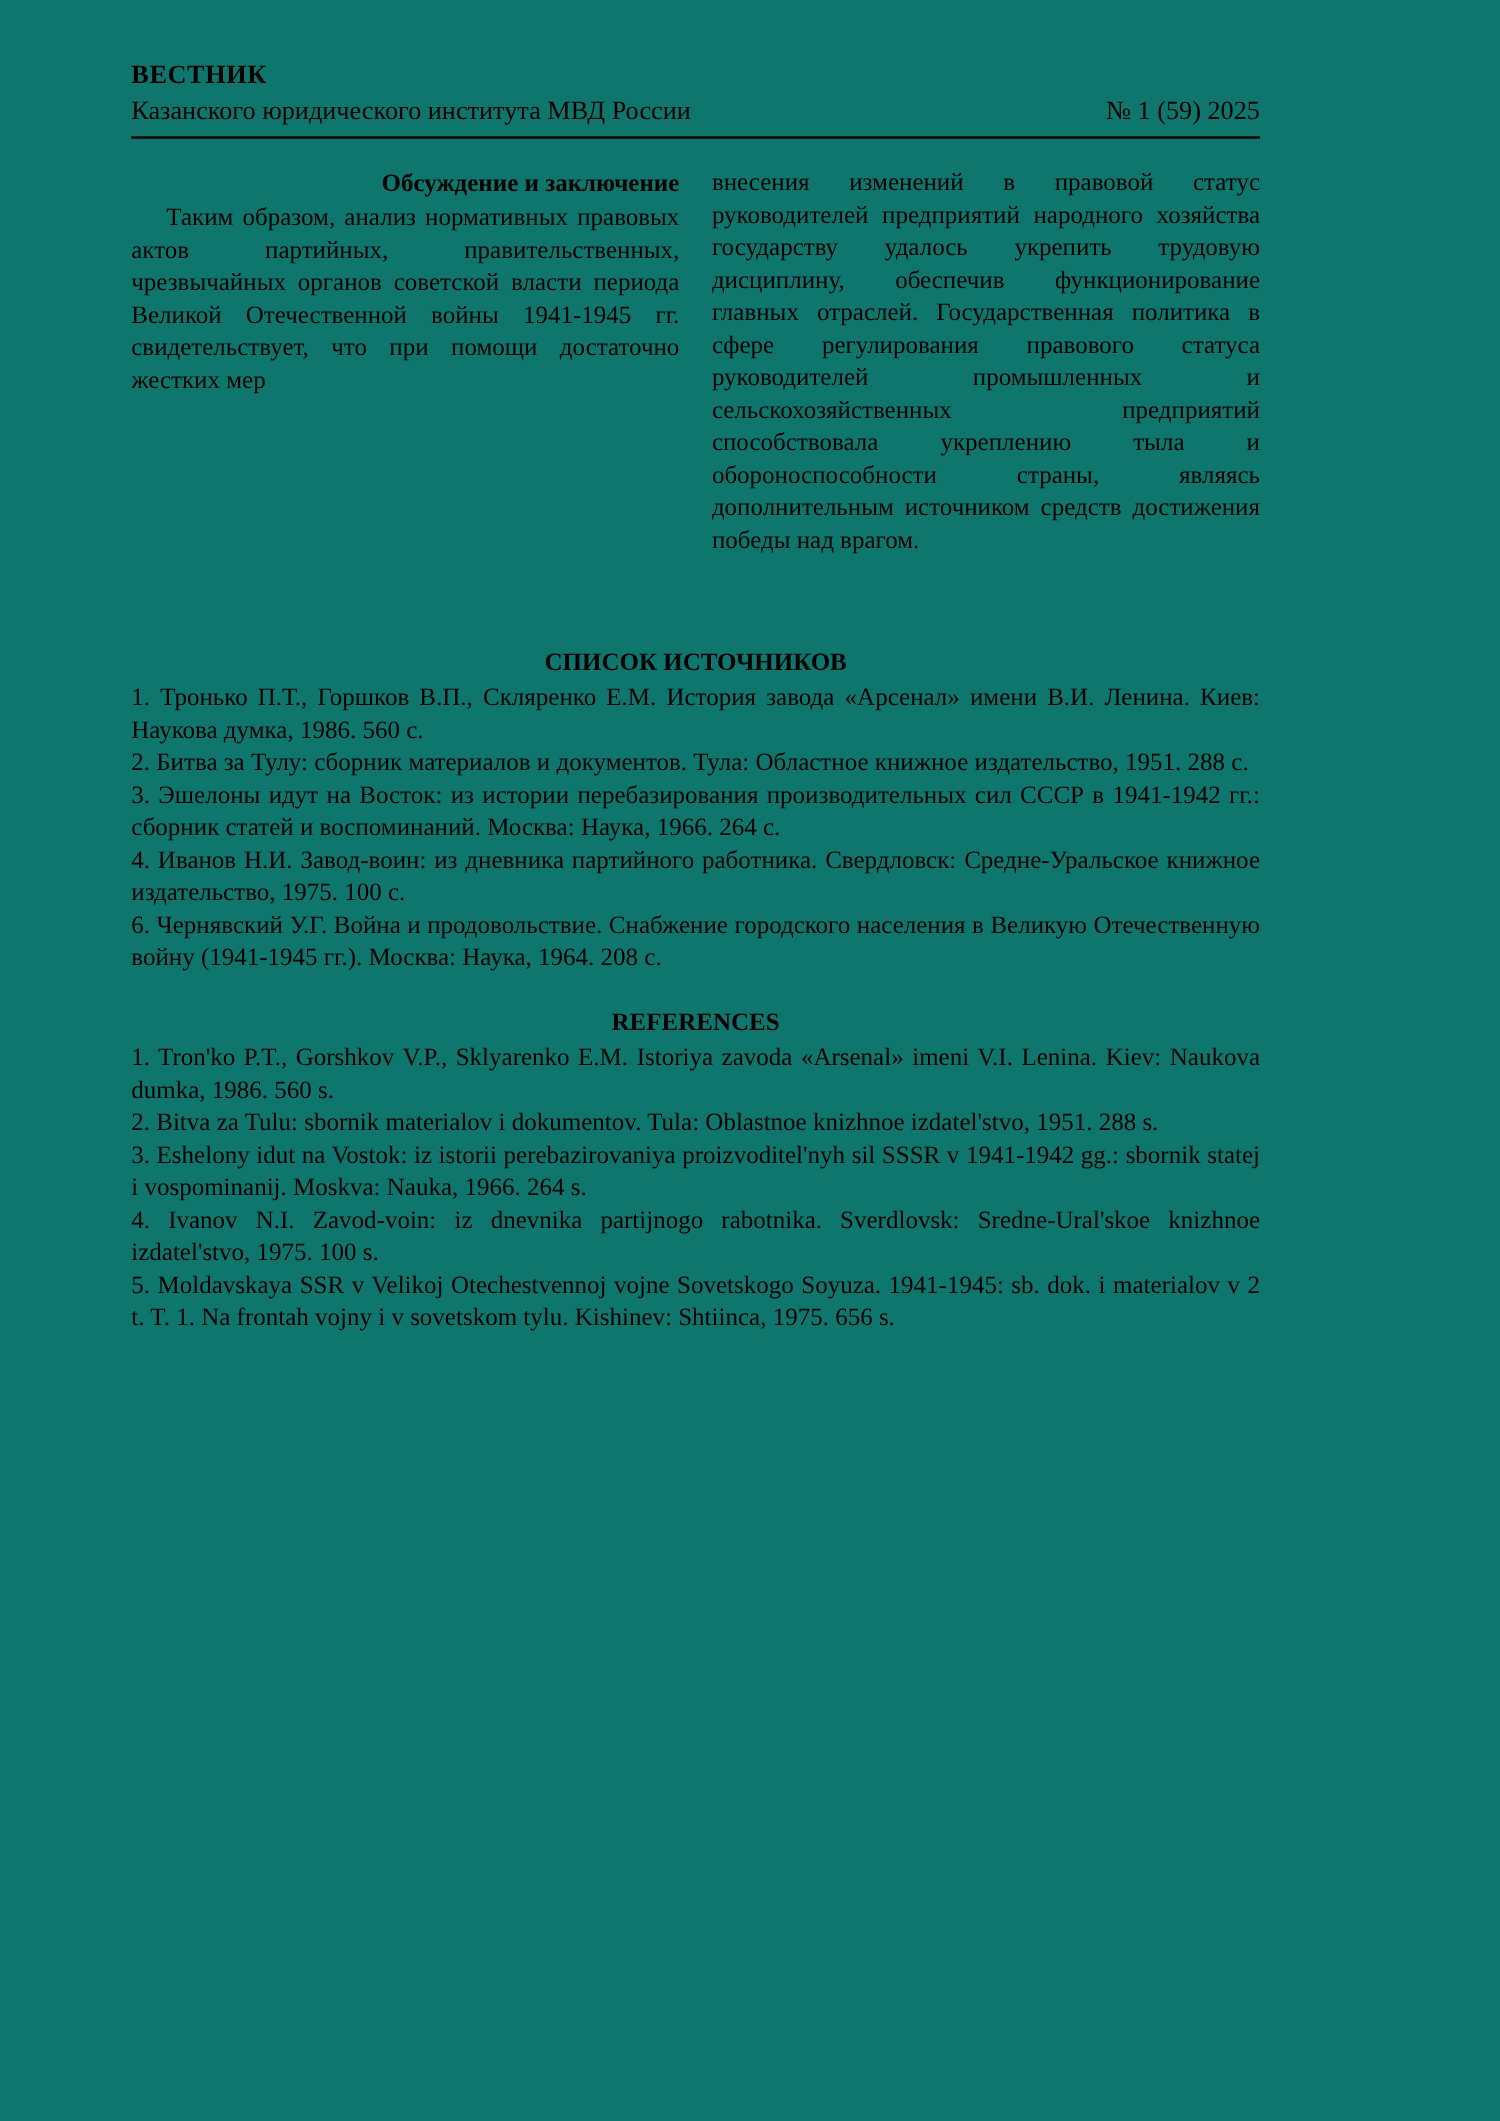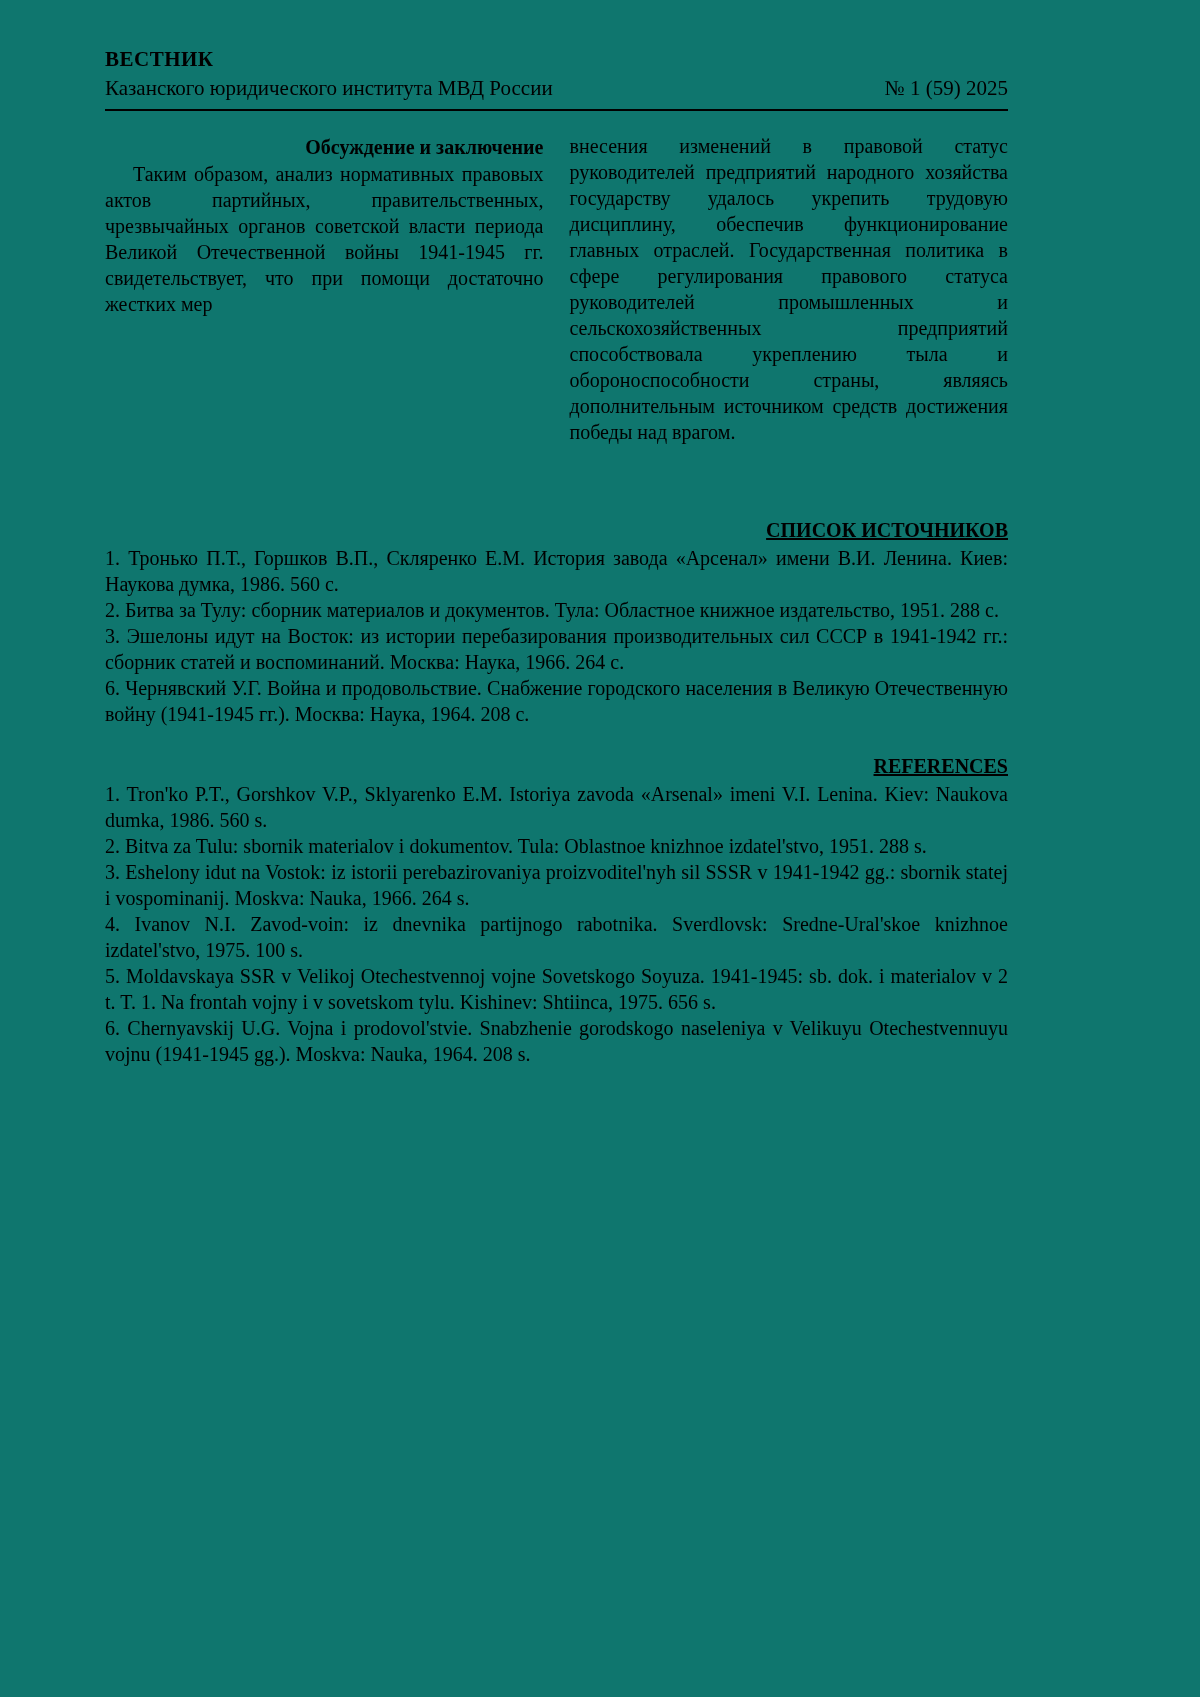--- a/index.html
+++ b/index.html
@@ -43,24 +43,23 @@
     font-size: 20px;
     margin: 0;
     padding: 1px 0;
   }
   .indent { text-indent: 28px; }
 
   .sources-section { margin-top: 72px; }
   .refs-section { margin-top: 26px; }
   .section-heading {
     font-weight: bold;
-    text-align: right;
+    text-align: center;
     font-size: 20px;
     margin: 0 0 2px 0;
-    text-decoration: underline;
   }
   .item {
     margin: 0;
     text-align: justify;
   }
 
   .page-footer {
     position: absolute;
     left: 0;
     right: 0;
@@ -90,27 +89,27 @@
     <div class="col">
       <p>внесения изменений в правовой статус руководителей предприятий народного хозяйства государству удалось укрепить трудовую дисциплину, обеспечив функционирование главных отраслей. Государственная политика в сфере регулирования правового статуса руководителей промышленных и сельскохозяйственных предприятий способствовала укреплению тыла и обороноспособности страны, являясь дополнительным источником средств достижения победы над врагом.</p>
     </div>
   </section>
 
   <section class="sources-section">
     <h3 class="section-heading">СПИСОК ИСТОЧНИКОВ</h3>
     <p class="item">1. Тронько П.Т., Горшков В.П., Скляренко Е.М. История завода «Арсенал» имени В.И. Ленина. Киев: Наукова думка, 1986. 560 с.</p>
     <p class="item">2. Битва за Тулу: сборник материалов и документов. Тула: Областное книжное издательство, 1951. 288 с.</p>
     <p class="item">3. Эшелоны идут на Восток: из истории перебазирования производительных сил СССР в 1941-1942 гг.: сборник статей и воспоминаний. Москва: Наука, 1966. 264 с.</p>
+    <p class="item">4. Иванов Н.И. Завод-воин: из дневника партийного работника. Свердловск: Средне-Уральское книжное издательство, 1975. 100 с.</p>
     <p class="item">6. Чернявский У.Г. Война и продовольствие. Снабжение городского населения в Великую Отечественную войну (1941-1945 гг.). Москва: Наука, 1964. 208 с.</p>
   </section>
 
   <section class="refs-section">
     <h3 class="section-heading">REFERENCES</h3>
     <p class="item">1. Tron'ko P.T., Gorshkov V.P., Sklyarenko E.M. Istoriya zavoda «Arsenal» imeni V.I. Lenina. Kiev: Naukova dumka, 1986. 560 s.</p>
     <p class="item">2. Bitva za Tulu: sbornik materialov i dokumentov. Tula: Oblastnoe knizhnoe izdatel'stvo, 1951. 288 s.</p>
     <p class="item">3. Eshelony idut na Vostok: iz istorii perebazirovaniya proizvoditel'nyh sil SSSR v 1941-1942 gg.: sbornik statej i vospominanij. Moskva: Nauka, 1966. 264 s.</p>
     <p class="item">4. Ivanov N.I. Zavod-voin: iz dnevnika partijnogo rabotnika. Sverdlovsk: Sredne-Ural'skoe knizhnoe izdatel'stvo, 1975. 100 s.</p>
     <p class="item">5. Moldavskaya SSR v Velikoj Otechestvennoj vojne Sovetskogo Soyuza. 1941-1945: sb. dok. i materialov v 2 t. T. 1. Na frontah vojny i v sovetskom tylu. Kishinev: Shtiinca, 1975. 656 s.</p>
-    <p class="item">6. Chernyavskij U.G. Vojna i prodovol'stvie. Snabzhenie gorodskogo naseleniya v Velikuyu Otechestvennuyu vojnu (1941-1945 gg.). Moskva: Nauka, 1964. 208 s.</p>
   </section>
 
 
 </div>
 
 </body></html>

